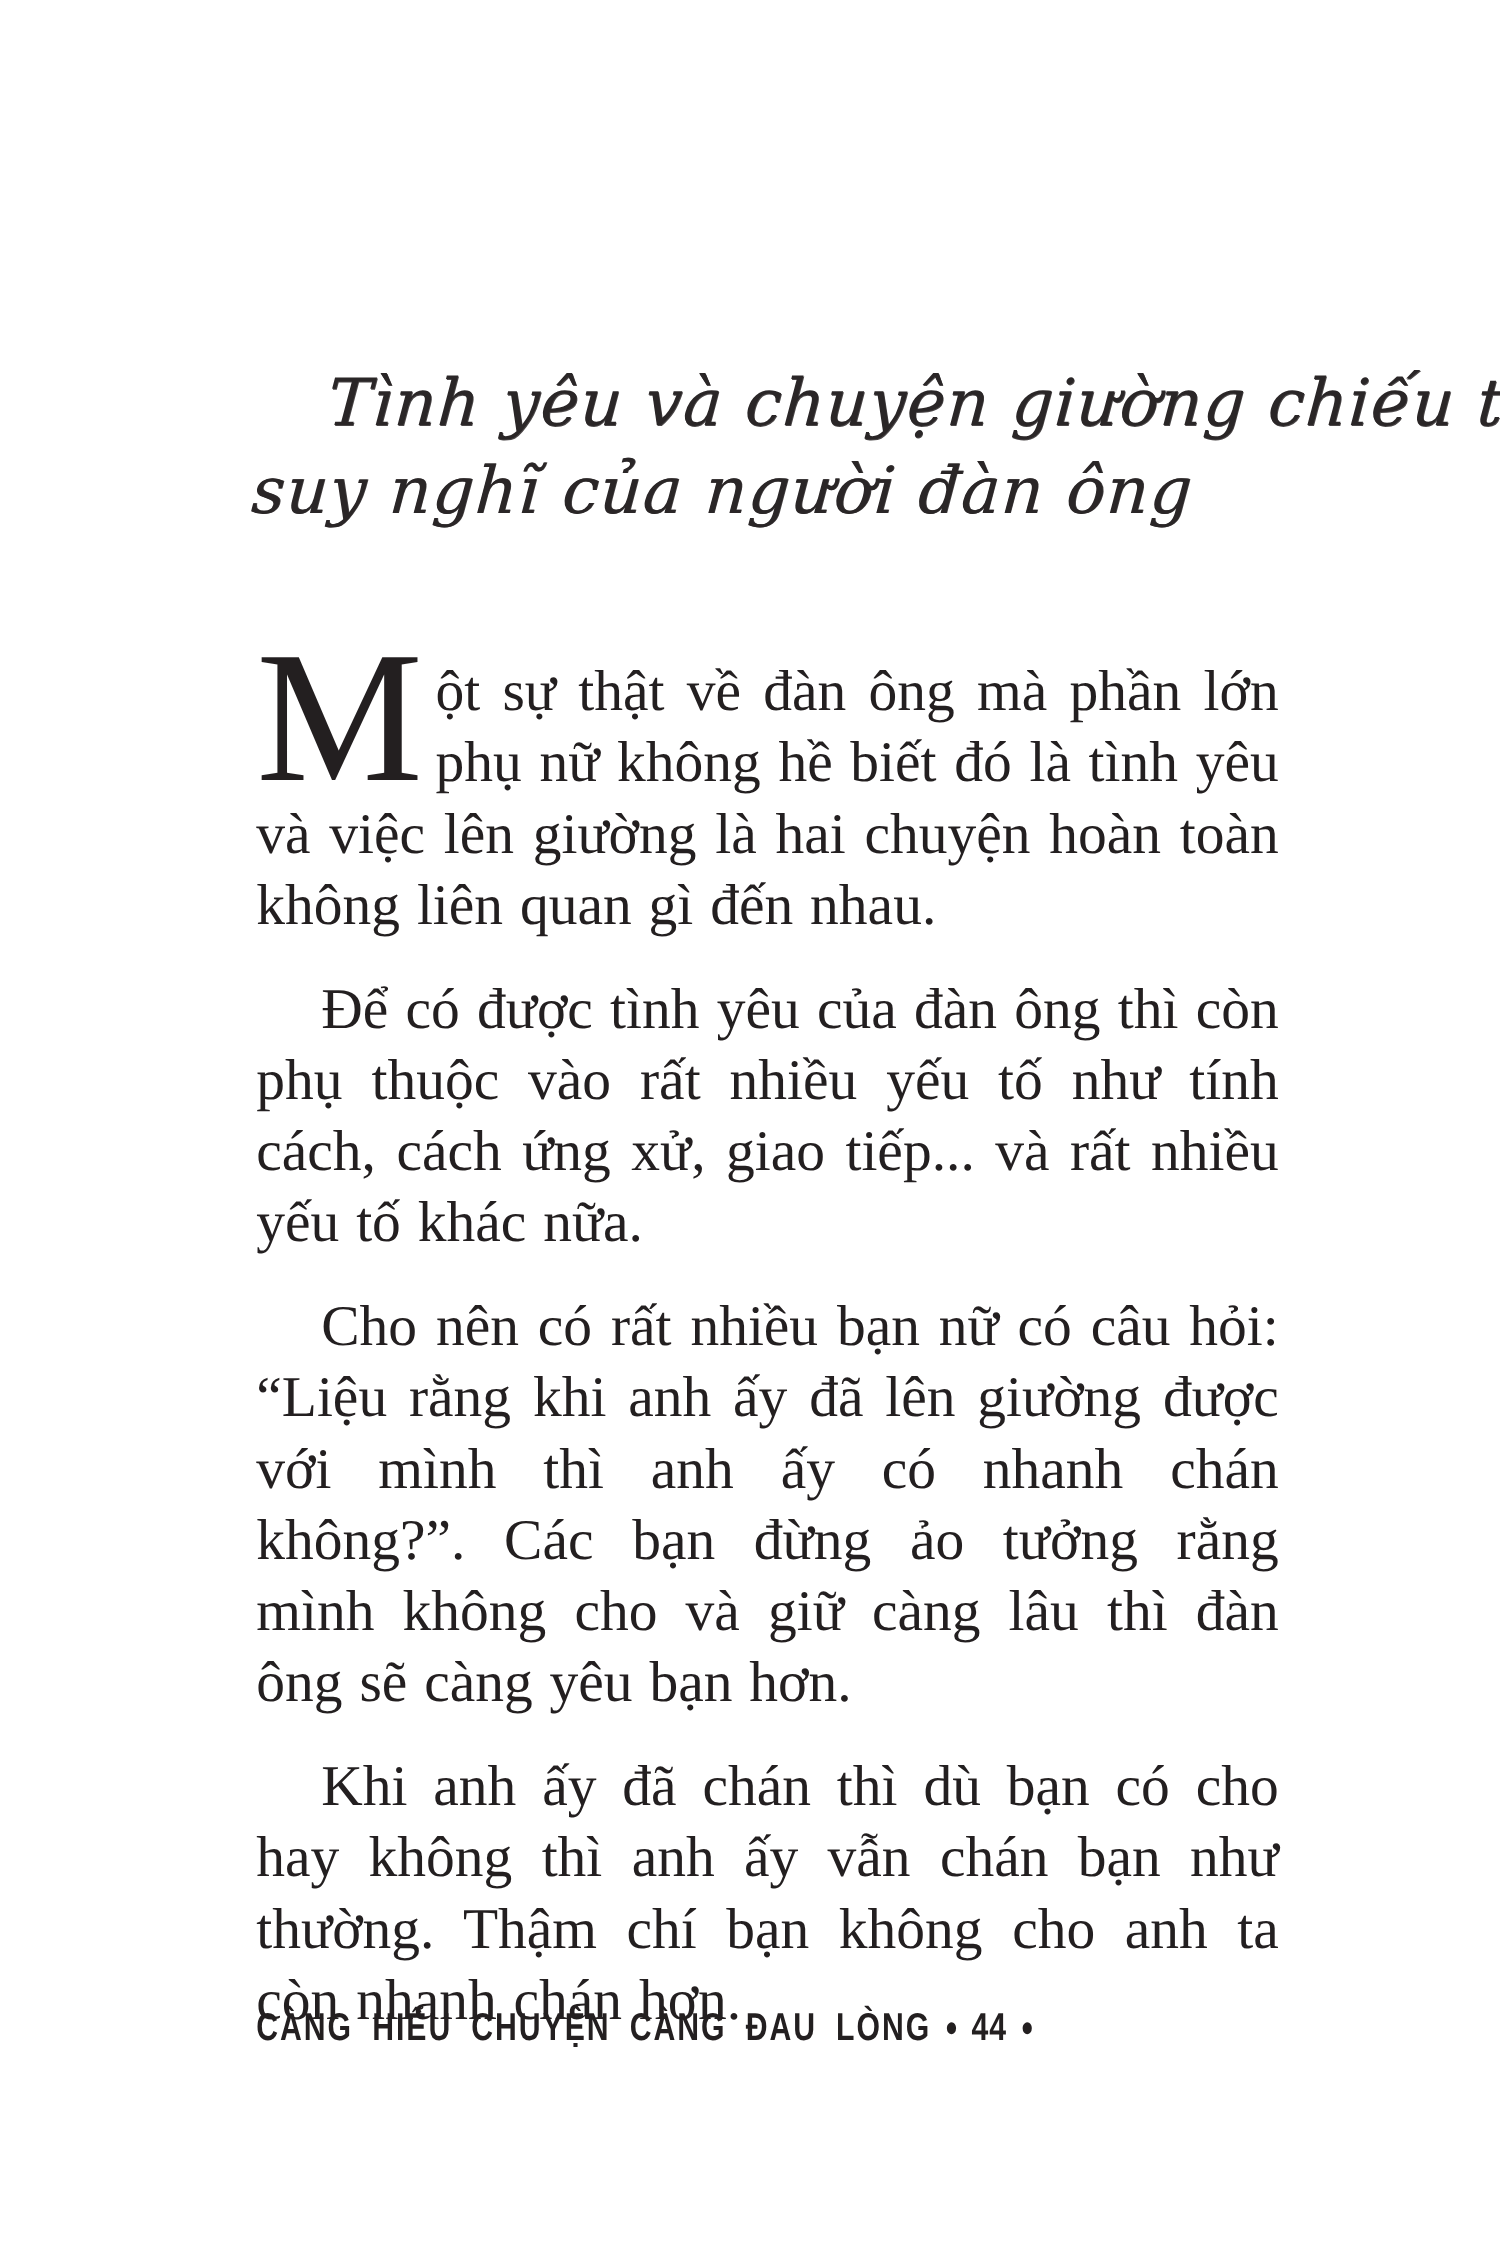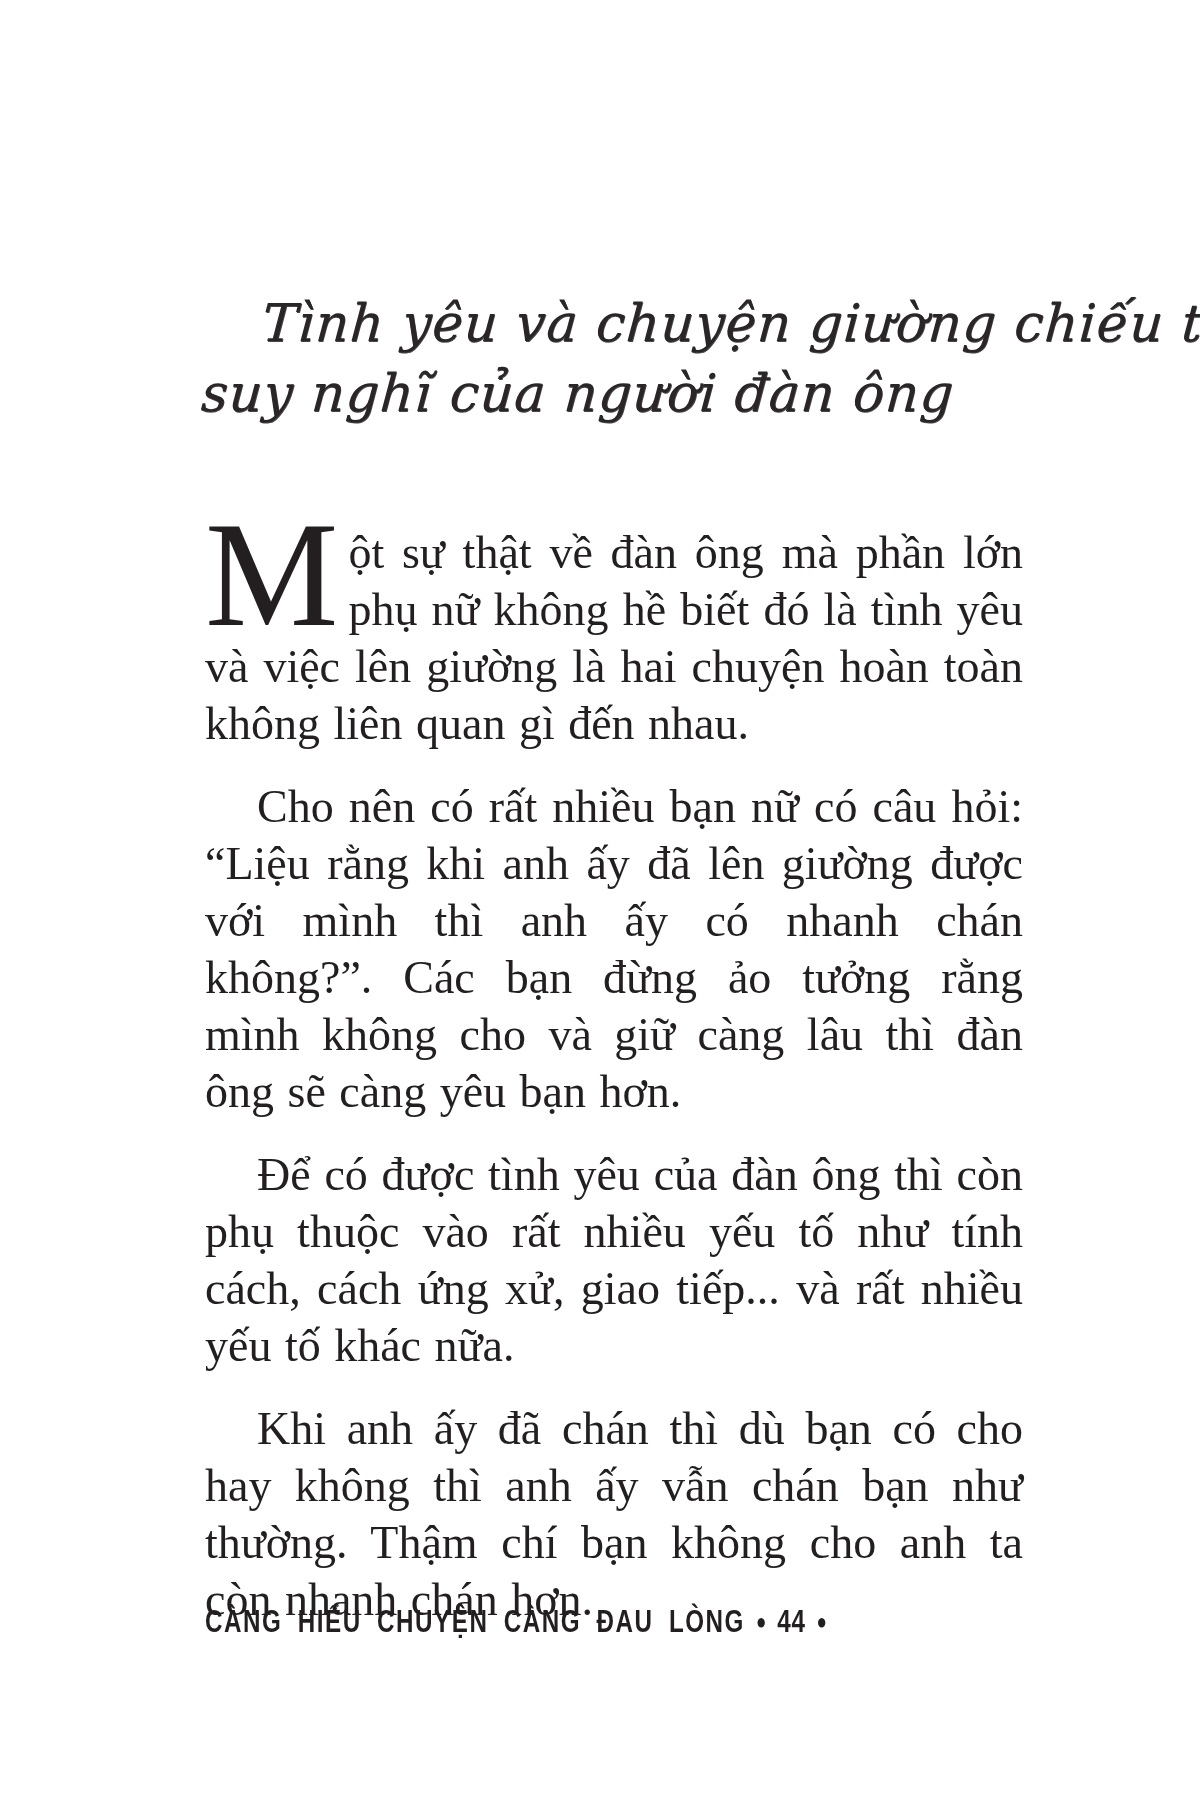--- a/index.html
+++ b/index.html
@@ -101,23 +101,23 @@
   <div class="content">
 
     <div class="chapter-title">
       <div class="line1">Tình yêu và chuyện giường chiếu trong</div>
       <div class="line2">suy nghĩ của người đàn ông</div>
     </div>
 
     <div class="body-text">
       <p class="para first"><span class="drop-cap">M</span><span>ột sự thật về đàn ông mà phần lớn phụ nữ không hề biết đó là tình yêu và việc lên giường là hai chuyện hoàn toàn không liên quan gì đến nhau.</span></p>
 
+      <p class="para"><span>Để có được tình yêu của đàn ông thì còn phụ thuộc vào rất nhiều yếu tố như tính cách, cách ứng xử, giao tiếp... và rất nhiều yếu tố khác nữa.</span></p>
+
       <p class="para"><span>Cho nên có rất nhiều bạn nữ có câu hỏi: “Liệu rằng khi anh ấy đã lên giường được với mình thì anh ấy có nhanh chán không?”. Các bạn đừng ảo tưởng rằng mình không cho và giữ càng lâu thì đàn ông sẽ càng yêu bạn hơn.</span></p>
-
-      <p class="para"><span>Để có được tình yêu của đàn ông thì còn phụ thuộc vào rất nhiều yếu tố như tính cách, cách ứng xử, giao tiếp... và rất nhiều yếu tố khác nữa.</span></p>
 
       <p class="para"><span>Khi anh ấy đã chán thì dù bạn có cho hay không thì anh ấy vẫn chán bạn như thường. Thậm chí bạn không cho anh ta còn nhanh chán hơn.</span></p>
     </div>
   </div>
 
   <div class="footer">
     <span>CÀNG HIỂU CHUYỆN CÀNG ĐAU LÒNG</span>
     <span class="bullet">●</span>
     <span class="page-num">44</span>
     <span class="bullet">●</span>

